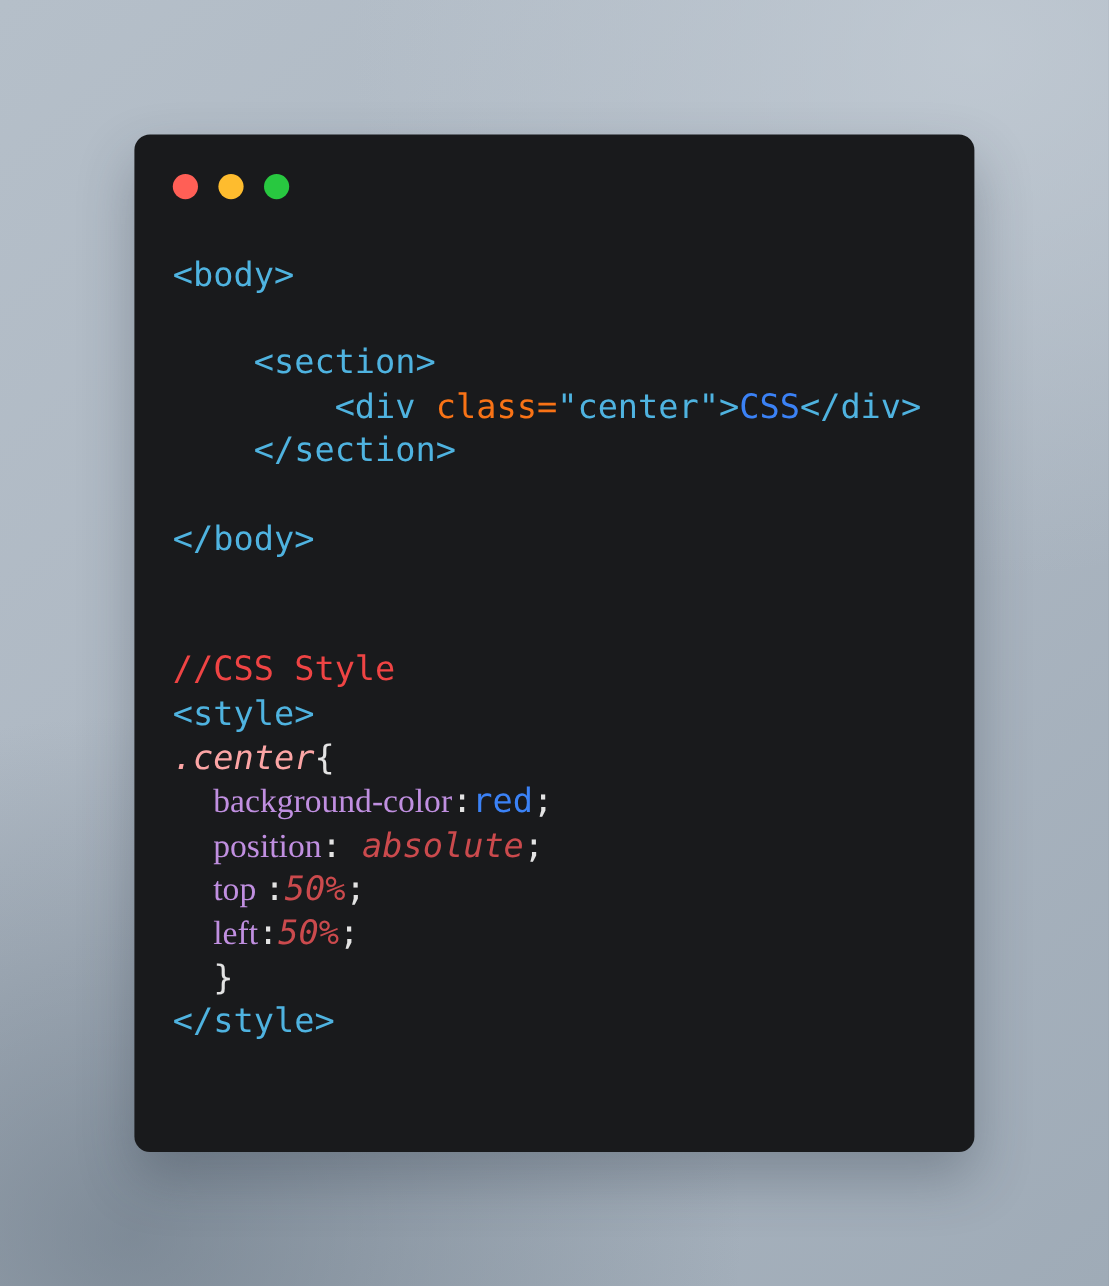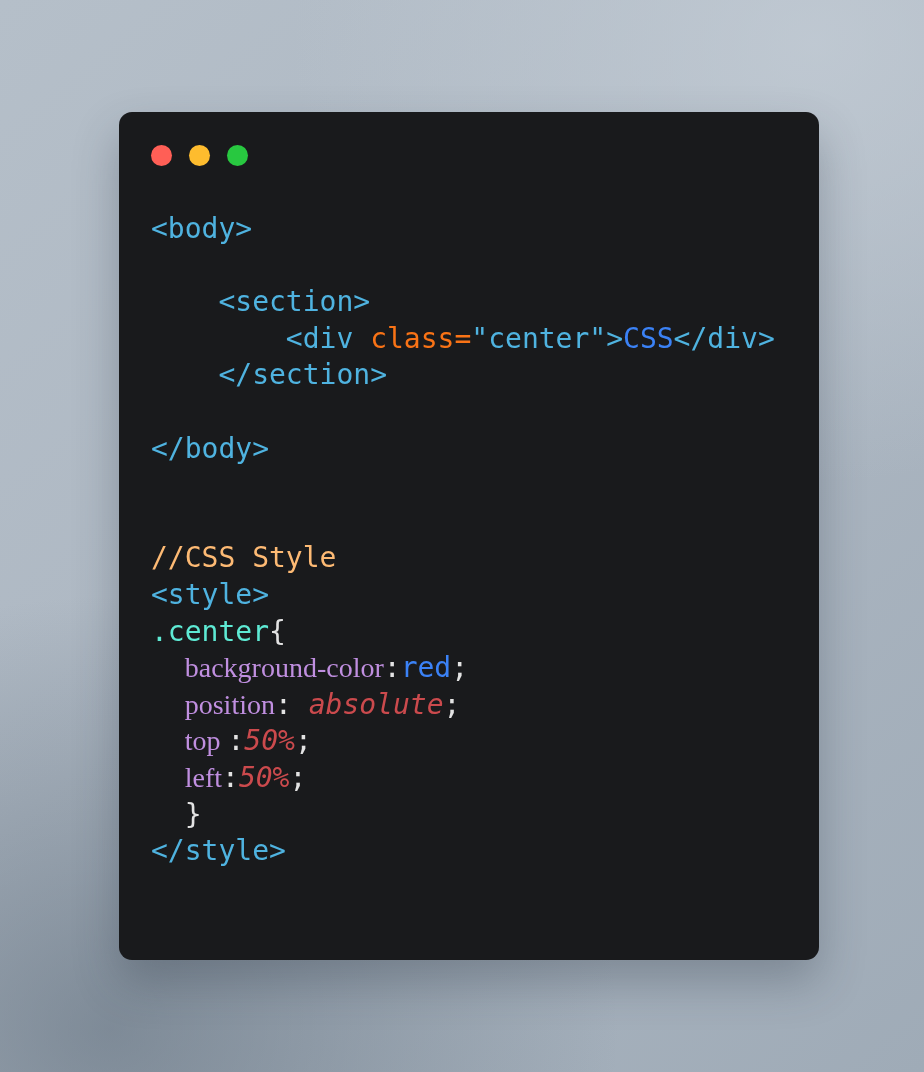--- a/index.html
+++ b/index.html
@@ -17,21 +17,20 @@
     background-image:
       radial-gradient(ellipse 820px 700px at 12% 96%, rgba(90,104,118,0.55) 0%, rgba(90,104,118,0.0) 62%),
       radial-gradient(ellipse 900px 760px at 88% 4%, rgba(196,205,214,0.75) 0%, rgba(196,205,214,0.0) 58%),
       linear-gradient(140deg, #b5bfc9 0%, #aeb8c3 45%, #9fabb7 100%);
   }
 
   .page {
     position: relative;
     width: 820px;
     height: 1072px;
-    margin-left: 7px;
   }
 
   
   .code-card {
     position: absolute;
     left: 112px;
     top: 112px;
     width: 700px;
     height: 848px;
     background-color: #191a1c;
@@ -80,22 +79,22 @@
   .code-line.blank {
     height: 36.6px;
   }
 
   
   .tok-tag      { color: #4fb3e0; }
   .tok-attr     { color: #f97316; }
   .tok-string   { color: #4fb3e0; }
   .tok-text     { color: #3b82f6; }
   .tok-punct    { color: #e3e3e3; }
-  .tok-comment  { color: #fdba74; text-align: right; }
-  .tok-selector { color: #5eead4; }
+  .tok-comment  { color: #ef4444; text-align: right; }
+  .tok-selector { color: #fca5a5; font-style: italic; }
   .tok-prop     { color: #c08fe0; font-family: Liberation Serif, serif; }
   .tok-valgold  { color: #3b82f6; }
   .tok-valred   { color: #cb4a4d; font-style: italic; }
   .tok-plain    { color: #e3e3e3; }
 </style>
 </head>
 <body>
 
 <div class="page">
 

